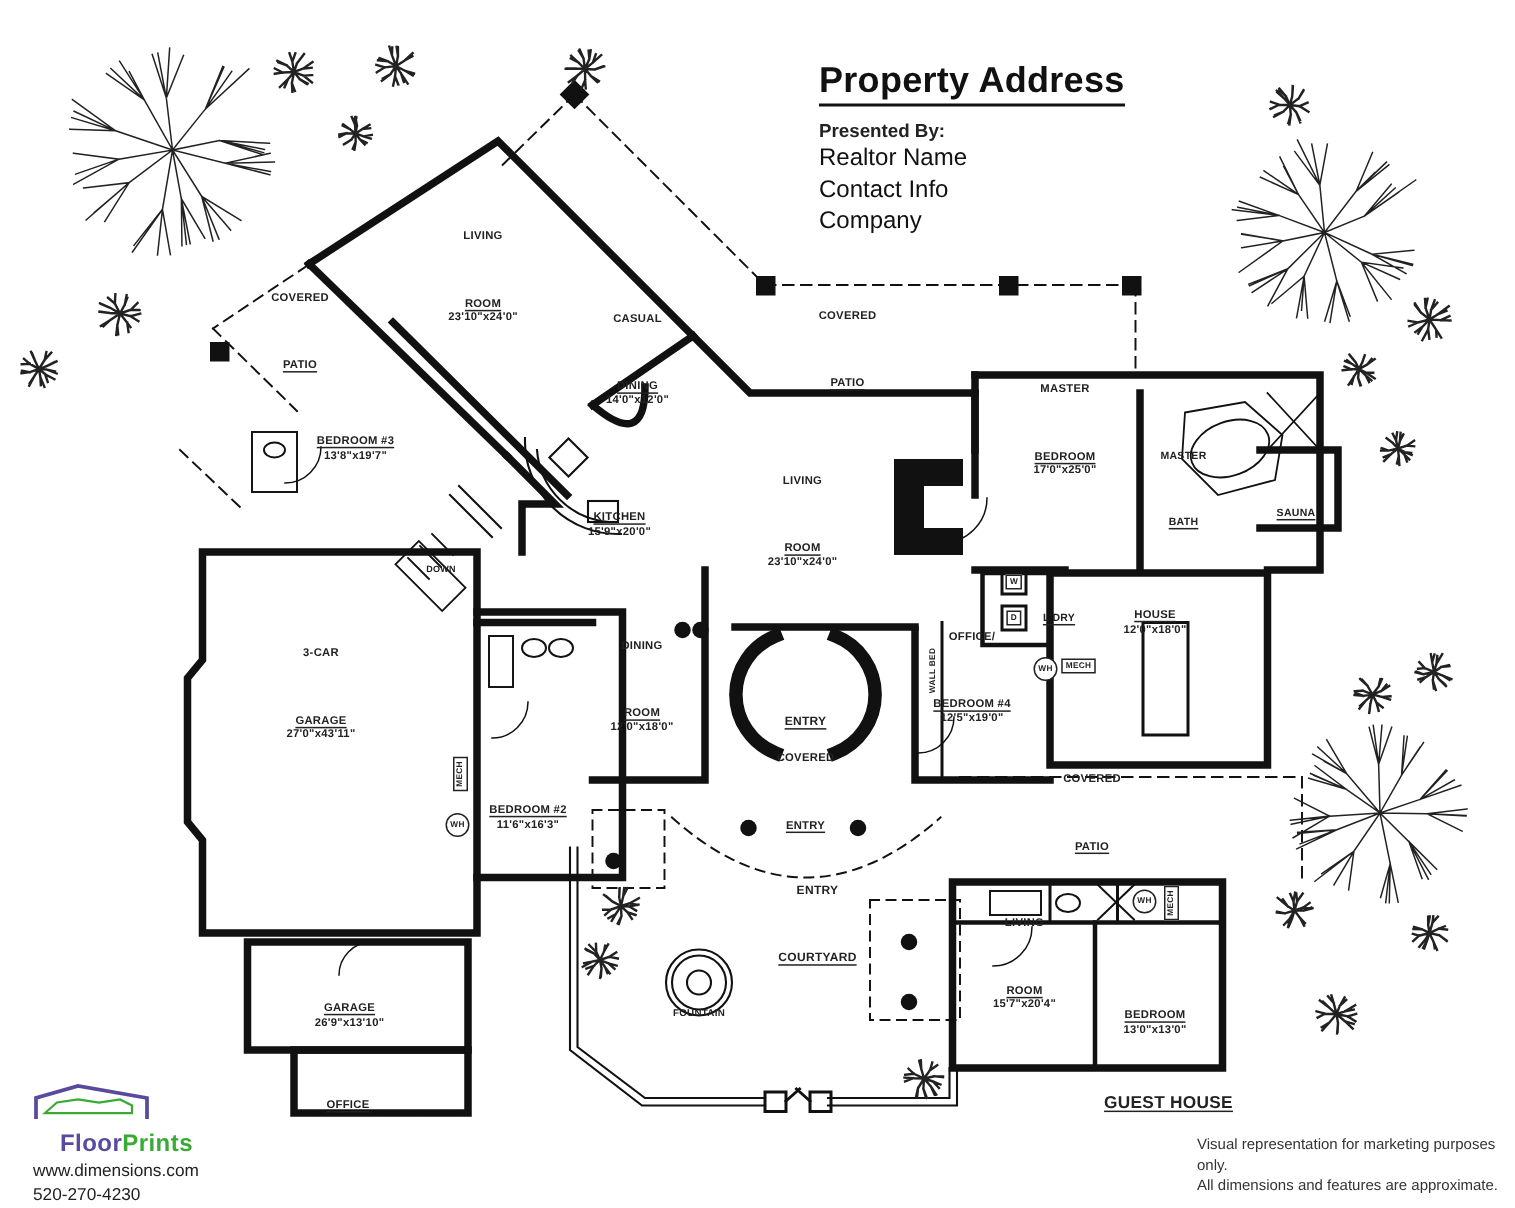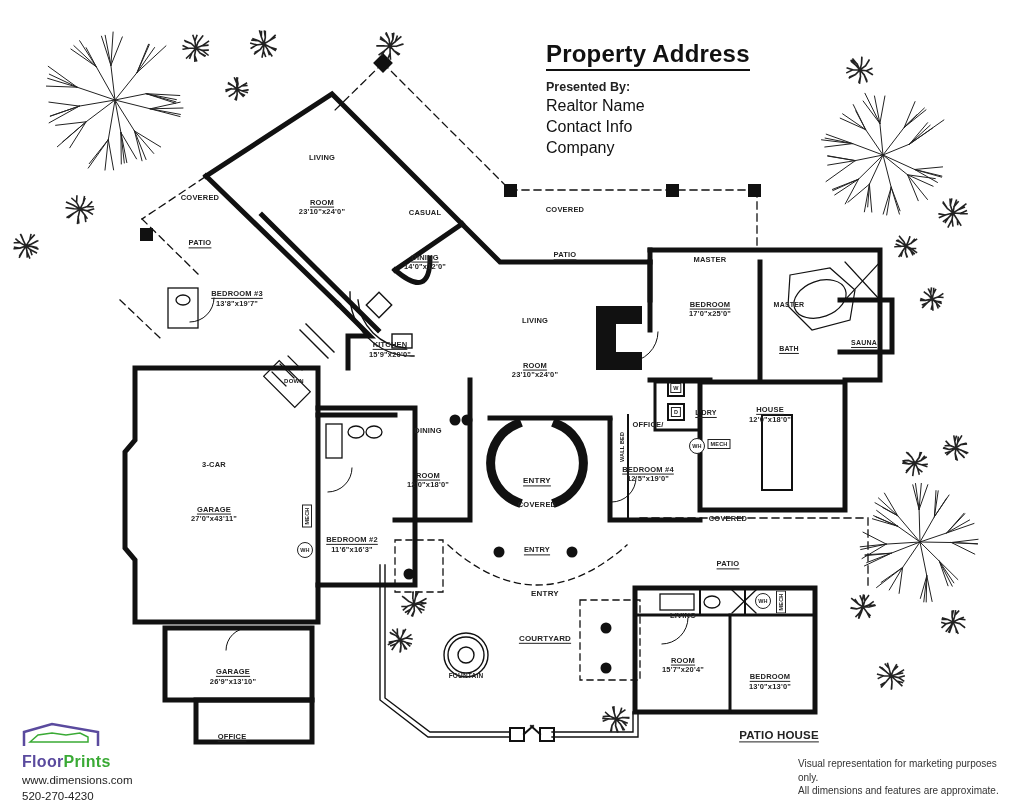--- a/index.html
+++ b/index.html
@@ -24,21 +24,21 @@
     width:14px;height:14px;line-height:14px;padding:0;}
   .rot90{transform:translate(-50%,-50%) rotate(-90deg);}
   
   #title-block{position:absolute;left:546px;top:40px;width:260px;}
   #property-address{font-size:24px;font-weight:600;color:#111;border-bottom:2px solid #111;
     display:inline-block;padding-bottom:1px;letter-spacing:.2px;}
   #presented-by{font-size:12.5px;font-weight:700;color:#222;margin-top:9px;}
   .realtor-line{font-size:16px;font-weight:400;color:#111;line-height:1.2;margin-top:2px;}
   
   #brand-block{position:absolute;left:22px;top:722px;width:190px;}
-  #brand-name{font-size:16px;font-weight:700;letter-spacing:.3px;margin-top:1px;}
+  #brand-name{font-size:16px;font-weight:700;letter-spacing:.3px;margin-top:1px;margin-left:18px;}
   #brand-sub{font-size:11.5px;color:#222;line-height:1.35;margin-top:2px;}
   
   #disclaimer{position:absolute;left:798px;top:757px;width:210px;font-size:10px;
     color:#333;line-height:1.35;}
 </style>
 </head>
 <body>
 
 <svg id="plan-svg" viewBox="0 0 1010 805" xmlns="http://www.w3.org/2000/svg">
   <g stroke="#111" fill="none" stroke-linecap="square">
@@ -262,21 +262,21 @@
       <div class="nm-last">BEDROOM</div>
       <div class="dims">17'0"x25'0"</div>
     </div>
     <div class="room-label" style="left: 789px; top: 327px; font-size: 7px;">
       <div>MASTER</div>
       <div class="nm-last">BATH</div>
     </div>
     <div class="room-label" style="left: 864px; top: 325px; font-size: 7px;">
       <div class="nm-last">SAUNA</div>
     </div>
-    <div class="room-label" style="left: 390px; top: 332px; font-size: 7.5px;">
+    <div class="room-label" style="left: 413px; top: 332px; font-size: 7.5px;">
       <div class="nm-last">KITCHEN</div>
       <div class="dims">15'9"x20'0"</div>
     </div>
     <div class="room-label" style="left: 535px; top: 348px; font-size: 7.5px;">
       <div>LIVING</div>
       <div class="nm-last">ROOM</div>
       <div class="dims">23'10"x24'0"</div>
     </div>
     <div class="room-label" style="left: 294px; top: 381px; font-size: 6px;">
       <div>DOWN</div>
@@ -294,21 +294,21 @@
       <div class="dims">12'0"x18'0"</div>
     </div>
     <div class="room-label" style="left: 537px; top: 463px; font-size: 8px;">
       <div class="nm-last">ENTRY</div>
     </div>
     <div class="room-label" style="left: 648px; top: 452px; font-size: 7.5px;">
       <div>OFFICE/</div>
       <div class="nm-last">BEDROOM #4</div>
       <div class="dims">12'5"x19'0"</div>
     </div>
-    <div class="room-label" style="left: 214px; top: 492px; font-size: 7.5px;">
+    <div class="room-label" style="left: 214px; top: 463px; font-size: 7.5px;">
       <div>3-CAR</div>
       <div class="nm-last">GARAGE</div>
       <div class="dims">27'0"x43'11"</div>
     </div>
     <div class="room-label" style="left: 352px; top: 527px; font-size: 7.5px;">
       <div class="nm-last">BEDROOM #2</div>
       <div class="dims">11'6"x16'3"</div>
     </div>
     <div class="room-label" style="left: 537px; top: 528px; font-size: 7.5px;">
       <div>COVERED</div>
@@ -335,21 +335,21 @@
     <div class="room-label" style="left: 683px; top: 643px; font-size: 7.5px;">
       <div>LIVING</div>
       <div class="nm-last">ROOM</div>
       <div class="dims">15'7"x20'4"</div>
     </div>
     <div class="room-label" style="left: 770px; top: 664px; font-size: 7.5px;">
       <div class="nm-last">BEDROOM</div>
       <div class="dims">13'0"x13'0"</div>
     </div>
     <div class="room-label" style="left: 779px; top: 718px; font-size: 11.5px;">
-      <div class="nm-last">PATIO HOUSE</div>
+      <div class="nm-last">GUEST HOUSE</div>
     </div>
     <div class="small-label rot90" style="left: 622px; top: 447px;">WALL BED</div>
     <div class="small-label circled" style="left: 697px; top: 446px;">WH</div>
     <div class="small-label boxed" style="left: 719px; top: 444px;">MECH</div>
     <div class="small-label boxed" style="left: 676px; top: 388px;">W</div>
     <div class="small-label boxed" style="left: 676px; top: 412px;">D</div>
     <div class="small-label boxed rot90" style="left: 307px; top: 516px;">MECH</div>
     <div class="small-label circled" style="left: 305px; top: 550px;">WH</div>
     <div class="small-label circled" style="left: 763px; top: 601px;">WH</div>
     <div class="small-label boxed rot90" style="left: 781px; top: 602px;">MECH</div>

